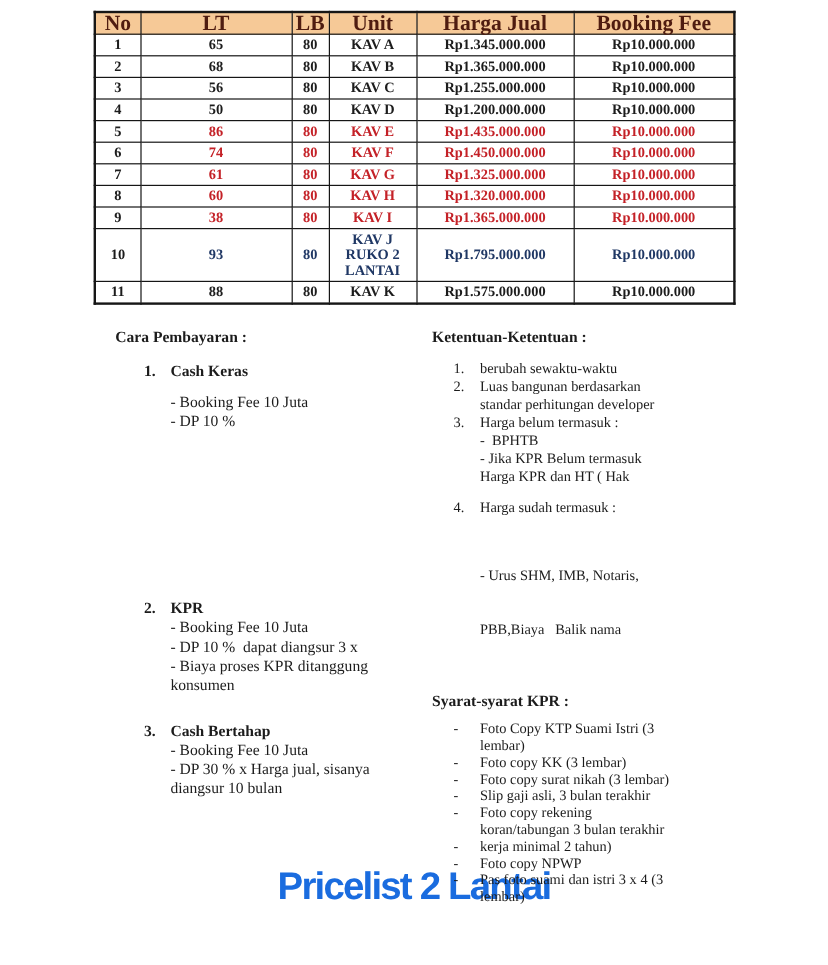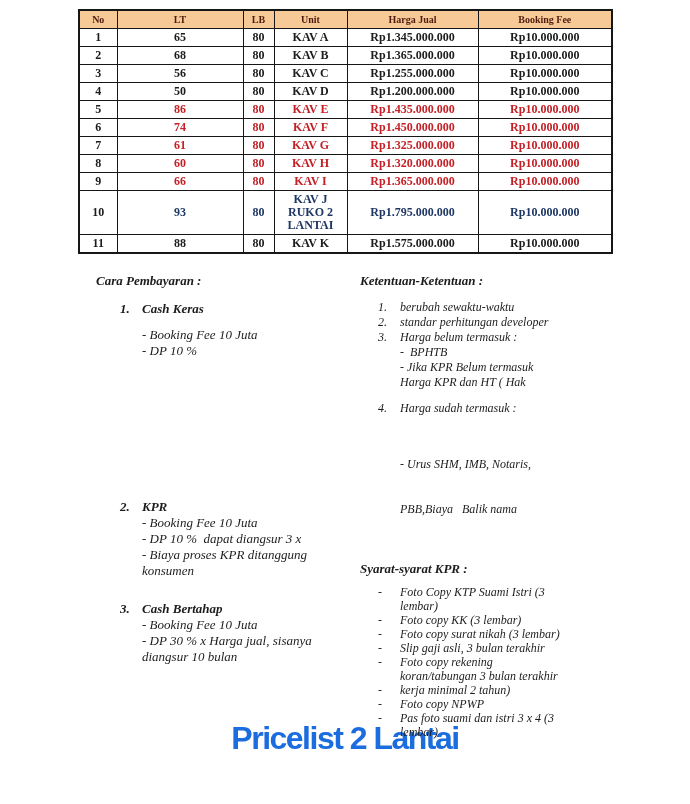--- a/index.html
+++ b/index.html
@@ -15,26 +15,26 @@
     width:533px;margin:9px 0 0 78px;
     border:2px solid #161616;
   }
   .price-table th,.price-table td{
     border:1px solid #161616;text-align:center;vertical-align:middle;
     font-weight:bold;font-size:12px;line-height:13px;padding:2px 2px;
   }
   .price-table th{
     background:var(--header-bg,#f6c997);
     color:var(--header-text,#4f1c10);
-    font-size:10px;line-height:15px;padding:1px 2px;
+    font-size:18px;line-height:15px;padding:1px 2px;
   }
   tr.red td.hl{color:var(--highlight-red,#c42127);}
   tr.navy td.hl{color:var(--highlight-navy,#1f3764);}
   
-  .mid{position:relative;height:452px;font-style:italic;}
+  .mid{position:relative;height:452px;}
   .col-left{position:absolute;left:96px;top:19px;width:258px;font-size:13px;line-height:16px;}
   .col-right{position:absolute;left:360px;top:19px;width:312px;font-size:12px;line-height:15px;}
   .sec-heading{font-weight:bold;font-size:13px;line-height:16px;white-space:pre-wrap;}
   .pay-item{display:flex;margin-left:24px;}
   .pay-num{width:22px;flex-shrink:0;font-weight:bold;}
   .pay-title{font-weight:bold;}
   .pay-lines div{white-space:pre-wrap;}
   .pi1{margin-top:12px;}
   .pi1 .pay-lines{margin-top:10px;}
   .pi2{margin-top:140px;}
@@ -143,21 +143,21 @@
       <tr class="red">
         <td>8</td>
         <td class="hl">60</td>
         <td class="hl">80</td>
         <td class="hl">KAV H</td>
         <td class="hl">Rp1.320.000.000</td>
         <td class="hl">Rp10.000.000</td>
       </tr>
       <tr class="red">
         <td>9</td>
-        <td class="hl">66</td>
+        <td class="hl">38</td>
         <td class="hl">80</td>
         <td class="hl">KAV I</td>
         <td class="hl">Rp1.365.000.000</td>
         <td class="hl">Rp10.000.000</td>
       </tr>
       <tr class="navy">
         <td>10</td>
         <td class="hl">93</td>
         <td class="hl">80</td>
         <td class="hl">KAV J RUKO 2 LANTAI</td>
@@ -223,20 +223,21 @@
       <div class="ket-list">
         <div class="ket-item">
           <span class="ket-num">1.</span>
           <div class="ket-lines">
             <div>berubah sewaktu-waktu</div>
           </div>
         </div>
         <div class="ket-item">
           <span class="ket-num">2.</span>
           <div class="ket-lines">
+            <div>Luas bangunan berdasarkan</div>
             <div>standar perhitungan developer</div>
           </div>
         </div>
         <div class="ket-item">
           <span class="ket-num">3.</span>
           <div class="ket-lines">
             <div>Harga belum termasuk :</div>
             <div>-  BPHTB</div>
             <div>- Jika KPR Belum termasuk</div>
             <div>Harga KPR dan HT ( Hak</div>

